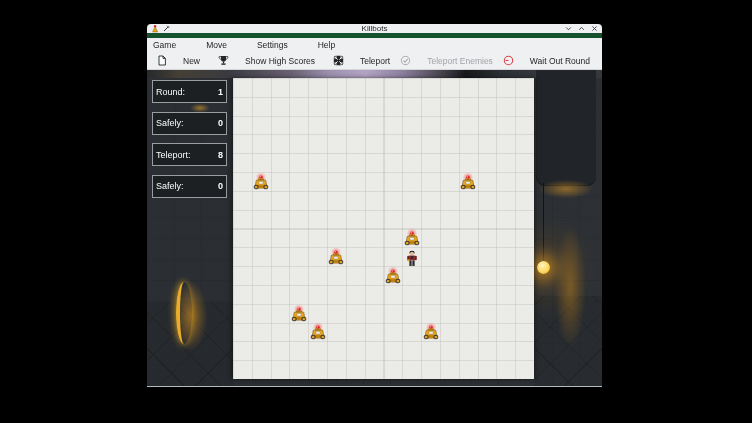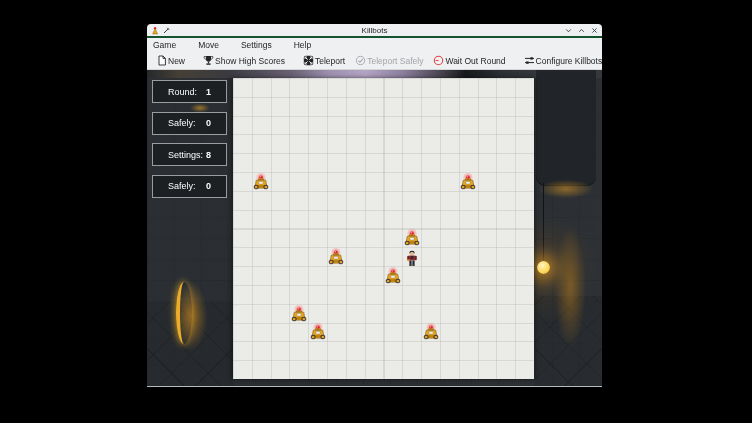--- a/index.html
+++ b/index.html
@@ -5,35 +5,35 @@
   html,body{margin:0;padding:0;background:#000;width:752px;height:423px;overflow:hidden;
     font-family:"Liberation Sans",sans-serif;}
   *{box-sizing:border-box;}
   .stage{position:relative;width:752px;height:423px;background:#000;}
 
   
   .window{position:absolute;left:147px;top:24px;width:455px;height:363px;
     border-radius:4px 4px 0 0;overflow:hidden;border-bottom:1px solid #b8bbbd;
     box-shadow:0 0 10px rgba(0,0,0,.9);}
   .titlebar{position:relative;height:14px;background:var(--chrome-bg,#eff0f1);
-    display:flex;align-items:center;padding:0 4px;border-bottom:2px solid #14532d;}
+    display:flex;align-items:center;padding:0 4px;border-bottom:5px solid #14532d;}
   .titlebar .ticon{display:flex;align-items:center;margin-right:3px;}
   .title-text{position:absolute;left:0;right:0;text-align:center;font-size:8px;
     color:var(--chrome-text,#232629);}
   .win-controls{margin-left:auto;display:flex;gap:6px;align-items:center;z-index:2;}
   .win-controls svg{display:block;}
 
   .menubar{height:14px;background:var(--chrome-bg,#eff0f1);display:flex;align-items:center;
-    padding:0 6px;gap:22px;font-size:8.5px;color:var(--chrome-text,#232629);}
+    padding:0 6px;gap:30px;font-size:8.5px;color:var(--chrome-text,#232629);}
   .menu-item{cursor:default;}
 
   .toolbar{height:18px;background:var(--chrome-bg,#eff0f1);display:flex;align-items:center;
     padding:0 5px;font-size:8.5px;color:var(--chrome-text,#232629);
     border-bottom:1px solid #d4d5d6;}
-  .tb-btn{display:flex;align-items:flex-end;gap:1px;padding:2px 5px;border-radius:2px;white-space:nowrap;}
+  .tb-btn{display:flex;align-items:flex-end;gap:16px;padding:2px 5px;border-radius:2px;white-space:nowrap;}
   .tb-btn svg{display:block;flex:0 0 auto;}
   .tb-btn.disabled{color:var(--disabled-text,#a0a4a8);}
   .tb-sep{width:1px;height:12px;background:#c3c5c7;margin:0 4px;}
 
   
   .content{position:relative;height:316px;
     background:linear-gradient(120deg,#2b2f33 0%,#2a2e32 55%,#2e3237 100%);}
   .texture{position:absolute;inset:0;opacity:.5;pointer-events:none;
     background-image:
       repeating-linear-gradient(to right, rgba(0,0,0,.14) 0 1px, transparent 1px 27px),
@@ -64,21 +64,21 @@
       repeating-linear-gradient(45deg, rgba(0,0,0,.35) 0 1px, transparent 1px 26px),
       repeating-linear-gradient(-45deg, rgba(0,0,0,.35) 0 1px, transparent 1px 26px);}
   .x-panel.bl{left:0;top:232px;width:86px;height:84px;}
   .x-panel.br{left:388px;top:226px;width:67px;height:90px;border-radius:6px 0 0 0;}
 
   
   .stats{position:absolute;left:5px;top:10px;width:75px;display:flex;flex-direction:column;gap:8.5px;}
   .stat-box{height:23px;background:var(--stat-box-bg,#1d2023);
     border:1px solid var(--stat-box-border,#9a9da0);color:#fcfcfc;
     display:flex;align-items:center;justify-content:space-between;
-    padding:0 15px;font-size:9px;}
+    padding:0 3px;font-size:9px;}
   .stat-value{font-weight:bold;}
 
   
   .board{position:absolute;left:86px;top:8px;width:301px;height:301px;
     background-color:var(--board-bg,#ebebe8);
     background-image:
       repeating-linear-gradient(to right, rgba(95,95,88,.14) 0 1px, transparent 1px 18.8125px),
       repeating-linear-gradient(to bottom, rgba(95,95,88,.14) 0 1px, transparent 1px 18.8125px);
     box-shadow:-2px 0 4px rgba(0,0,0,.35), 2px 0 4px rgba(0,0,0,.25);}
   .sprite{position:absolute;pointer-events:none;}
@@ -161,21 +161,21 @@
         </span>
         <span>Teleport</span>
       </span>
       <span class="tb-btn disabled">
         <span>
           <svg width="11" height="11" viewBox="0 0 11 11">
             <circle cx="5.5" cy="5.5" r="4.2" fill="none" stroke="#a8acb0" stroke-width="1"></circle>
             <path d="M3.4,5.6 L5,7.2 L7.8,3.9" fill="none" stroke="#a8acb0" stroke-width="1.1"></path>
           </svg>
         </span>
-        <span>Teleport Safely</span>
+        <span>Teleport Enemies</span>
       </span>
       <span class="tb-btn">
         <span>
           <svg width="11" height="11" viewBox="0 0 11 11">
             <circle cx="5.5" cy="5.5" r="4.2" fill="none" stroke="#e0434b" stroke-width="1.1"></circle>
             <path d="M2.6,5.5 H5.5" stroke="#e0434b" stroke-width="1.1"></path>
           </svg>
         </span>
         <span>Wait Out Round</span>
       </span>
@@ -210,21 +210,21 @@
       <div class="stats">
         <div class="stat-box">
           <span>Round:</span>
           <span class="stat-value">1</span>
         </div>
         <div class="stat-box">
           <span>Safely:</span>
           <span class="stat-value">0</span>
         </div>
         <div class="stat-box">
-          <span>Settings:</span>
+          <span>Teleport:</span>
           <span class="stat-value">8</span>
         </div>
         <div class="stat-box">
           <span>Safely:</span>
           <span class="stat-value">0</span>
         </div>
       </div>
 
       <div class="board" id="board">
           <div class="sprite" style="left: 18.2188px; top: 94.9688px;"><svg width="20" height="20" viewBox="0 0 20 20">

